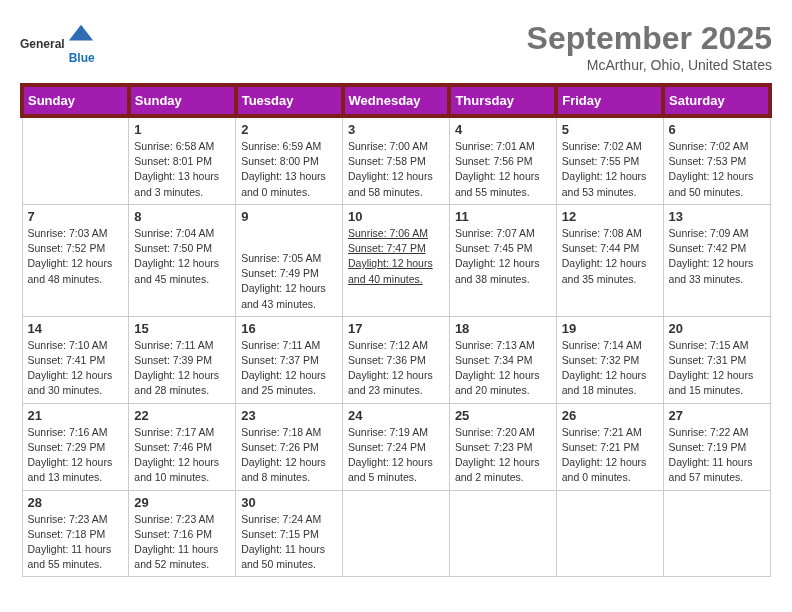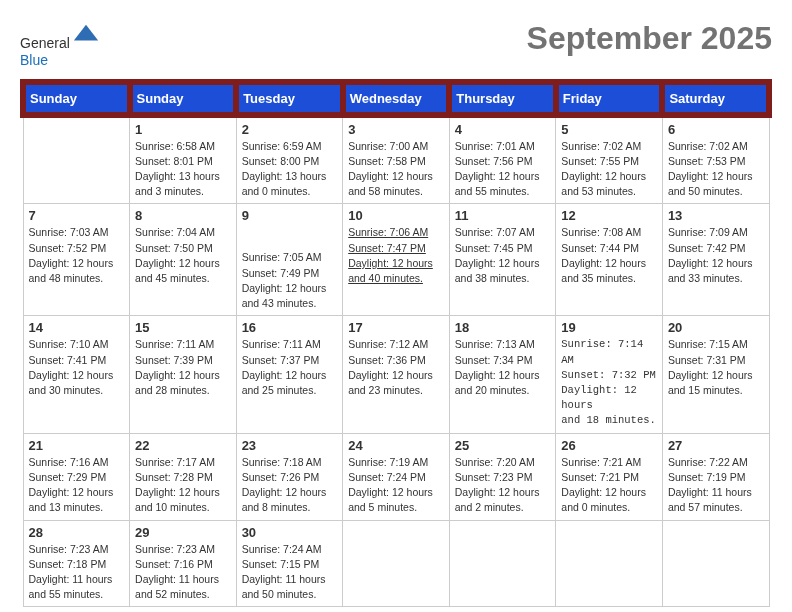--- a/index.html
+++ b/index.html
@@ -14,23 +14,24 @@
       display: flex;
       justify-content: space-between;
       align-items: flex-start;
       margin-bottom: 10px;
     }
     .logo {
       display: flex;
       align-items: center;
     }
     .logo-text {
-      font-size: 14px;
-      font-weight: normal;
+      font-size: 12px;
+      font-weight: bold;
       line-height: 1.2;
+      text-align: right;
     }
     .logo-general { color: #333; }
     .logo-blue { color: #1a6fbb; }
     .logo-icon {
       width: 28px;
       height: 28px;
       margin-left: 2px;
     }
     .title-block {
       text-align: right;
@@ -43,27 +44,27 @@
     .location {
       font-size: 14px;
       color: #555;
     }
     table {
       width: 100%;
       border-collapse: collapse;
       font-size: 11px;
     }
     thead tr th {
-      background-color: #1d4ed8;
+      background-color: #a21caf;
       color: #fff;
       padding: 6px 4px;
       text-align: left;
       font-size: 13px;
       font-weight: bold;
-      border: 6px solid #7f1d1d;
+      border: 4px solid #7f1d1d;
     }
     tbody tr td {
       border: 1px solid #ccc;
       padding: 4px 5px;
       vertical-align: top;
       height: 82px;
       width: calc(100% / 7);
     }
     tbody tr td.empty {
       background: #fff;
@@ -96,20 +97,21 @@
             <polygon points="15,5 28,22 2,22" fill="#2e6db4"></polygon>
           </svg>
       </div>
       <div class="logo-text">
         <span class="logo-blue">Blue</span>
       </div>
     </div>
   </div>
   <div class="title-block">
     <div class="month-title">September 2025</div>
+    <div class="location">McArthur, Ohio, United States</div>
   </div>
 </div>
 
 <table>
   <thead>
     <tr>
     <th>Sunday</th>
         <th>Sunday</th>
         <th>Tuesday</th>
         <th>Wednesday</th>
@@ -246,21 +248,21 @@
         </td>
         <td>
           <span class="day-number">18</span>
           <div class="day-info" style="white-space: pre-line;">Sunrise: 7:13 AM
 Sunset: 7:34 PM
 Daylight: 12 hours
 and 20 minutes.</div>
         </td>
         <td>
           <span class="day-number">19</span>
-          <div class="day-info" style="white-space: pre-line; font-family: Liberation Mono, monospace;">Sunrise: 7:14 AM
+          <div class="day-info" style="white-space: pre-line;">Sunrise: 7:14 AM
 Sunset: 7:32 PM
 Daylight: 12 hours
 and 18 minutes.</div>
         </td>
         <td>
           <span class="day-number">20</span>
           <div class="day-info" style="white-space: pre-line;">Sunrise: 7:15 AM
 Sunset: 7:31 PM
 Daylight: 12 hours
 and 15 minutes.</div>
@@ -270,21 +272,21 @@
         <td>
           <span class="day-number">21</span>
           <div class="day-info" style="white-space: pre-line;">Sunrise: 7:16 AM
 Sunset: 7:29 PM
 Daylight: 12 hours
 and 13 minutes.</div>
         </td>
         <td>
           <span class="day-number">22</span>
           <div class="day-info" style="white-space: pre-line;">Sunrise: 7:17 AM
-Sunset: 7:28 PM
+Sunset: 7:46 PM
 Daylight: 12 hours
 and 10 minutes.</div>
         </td>
         <td>
           <span class="day-number">23</span>
           <div class="day-info" style="white-space: pre-line;">Sunrise: 7:18 AM
 Sunset: 7:26 PM
 Daylight: 12 hours
 and 8 minutes.</div>
         </td>

